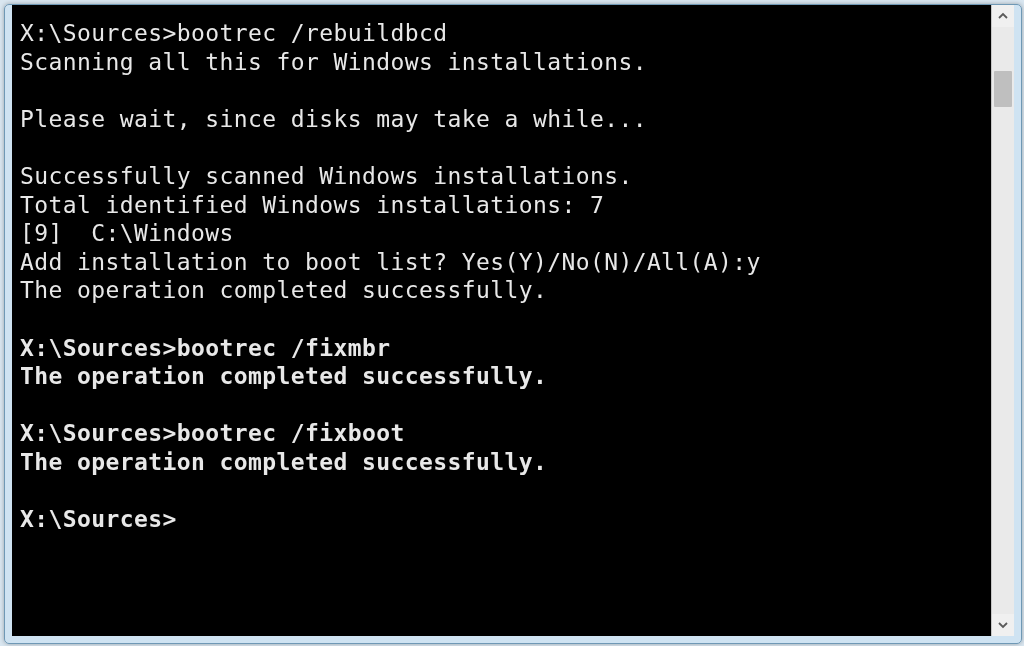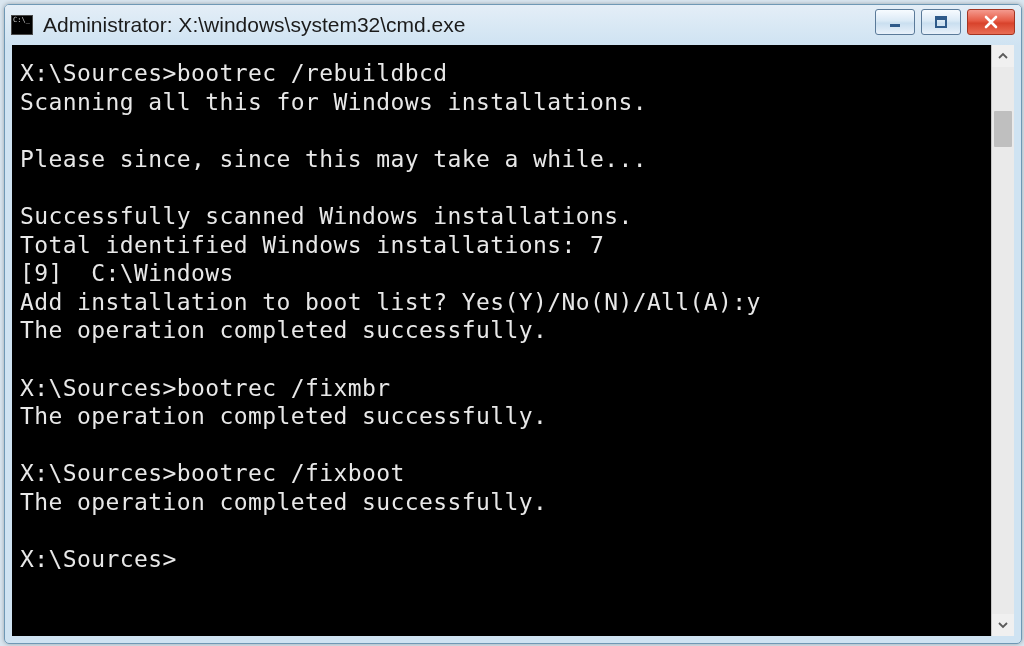--- a/index.html
+++ b/index.html
@@ -122,54 +122,32 @@
   .scroll-thumb {
     position: absolute;
     left: 2px;
     right: 2px;
     top: 44px;
     height: 36px;
     background: #bfbfbf;
     border-radius: 1px;
   }
   .bold {
-    font-weight: normal;
+    font-weight: bold;
   }
 </style>
 </head>
 <body>
 
 <div class="window">
-  <div class="titlebar">
-    <div class="app-icon"></div>
-    <div class="title-text">Administrator: X:\windows\system32\cmd.exe</div>
-    <div class="window-controls">
-      <div class="win-btn">
-        <svg width="14" height="14" viewBox="0 0 14 14">
-          <rect x="2" y="9" width="10" height="3" fill="#2e5a8a"></rect>
-        </svg>
-      </div>
-      <div class="win-btn">
-        <svg width="14" height="14" viewBox="0 0 14 14">
-          <rect x="2" y="2" width="10" height="10" fill="none" stroke="#2e5a8a" stroke-width="2"></rect>
-          <rect x="2" y="2" width="10" height="3" fill="#2e5a8a"></rect>
-        </svg>
-      </div>
-      <div class="win-btn close">
-        <svg width="16" height="14" viewBox="0 0 16 14">
-          <path d="M3 2 L13 12 M13 2 L3 12" stroke="#fff" stroke-width="2.6" stroke-linecap="round"></path>
-        </svg>
-      </div>
-    </div>
-  </div>
   <div class="client">
     <div class="console" id="console"><span class="">X:\Sources&gt;bootrec /rebuildbcd</span>
 <span class="">Scanning all this for Windows installations.</span>
 <span class=""></span>
-<span class="">Please since, since this may take a while...</span>
+<span class="">Please wait, since disks may take a while...</span>
 <span class=""></span>
 <span class="">Successfully scanned Windows installations.</span>
 <span class="">Total identified Windows installations: 7</span>
 <span class="">[9]  C:\Windows</span>
 <span class="">Add installation to boot list? Yes(Y)/No(N)/All(A):y</span>
 <span class="">The operation completed successfully.</span>
 <span class=""></span>
 <span class="bold">X:\Sources&gt;bootrec /fixmbr</span>
 <span class="bold">The operation completed successfully.</span>
 <span class=""></span>

